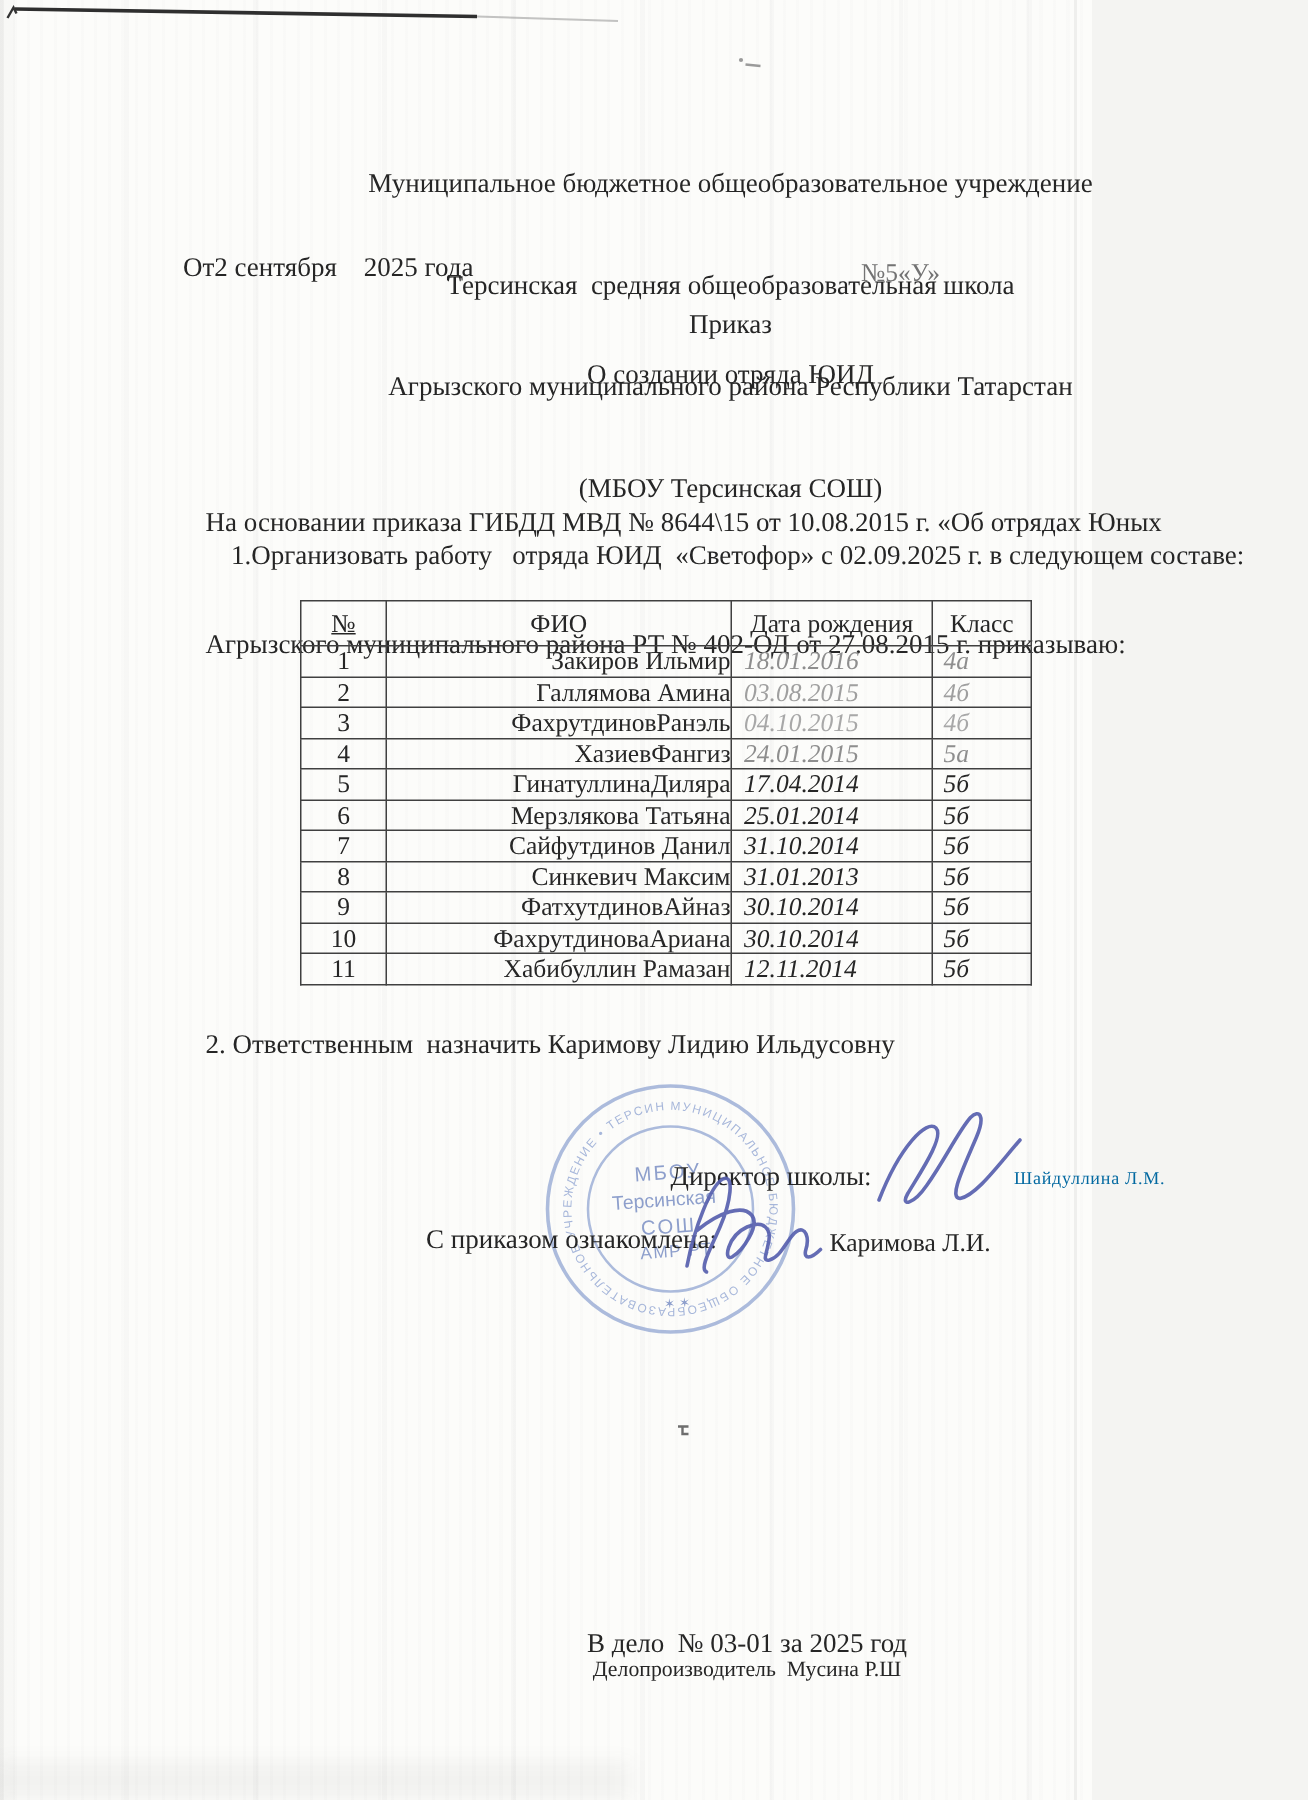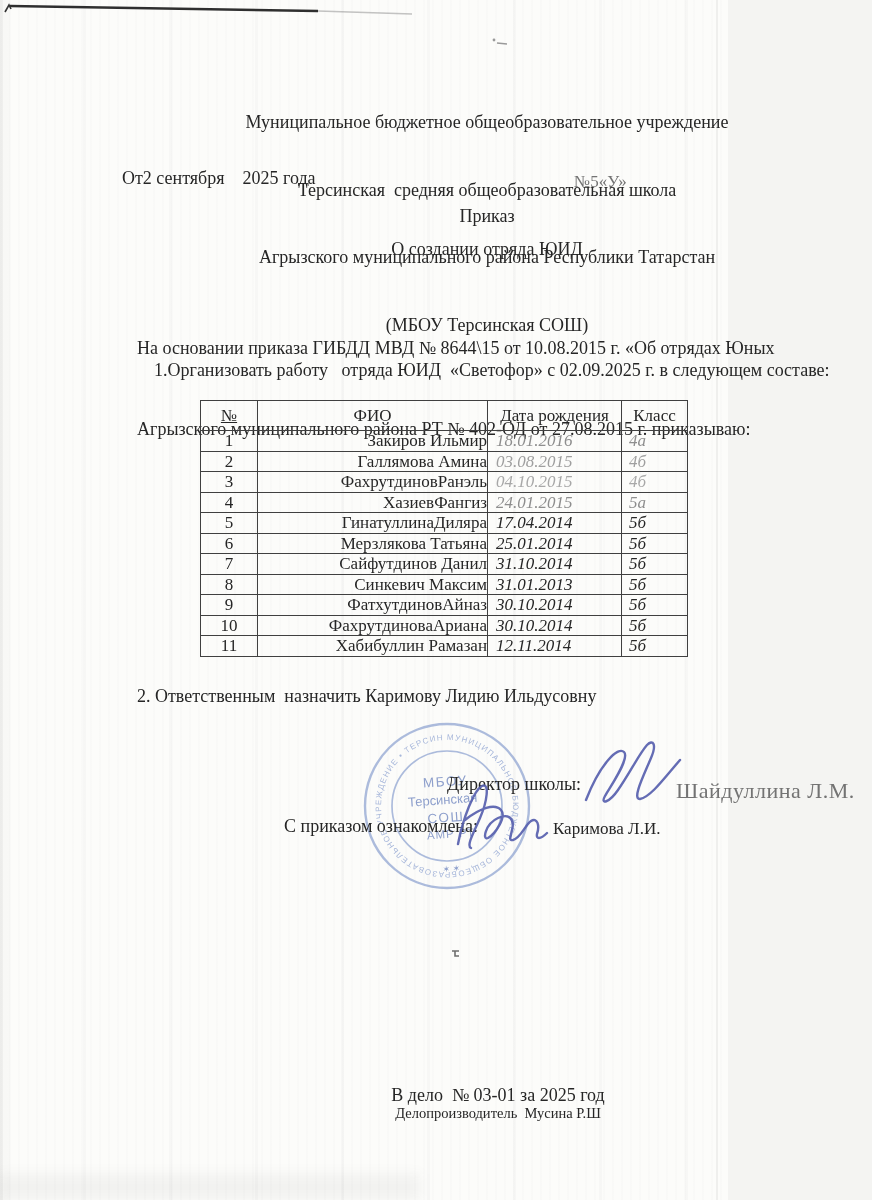--- a/index.html
+++ b/index.html
@@ -52,21 +52,21 @@
   .roster tbody tr:nth-child(2) .c-dob, .roster tbody tr:nth-child(2) .c-cls { color:#9f9f9f; }
   .roster tbody tr:nth-child(3) .c-dob, .roster tbody tr:nth-child(3) .c-cls { color:#a8a8a8; }
   .roster tbody tr:nth-child(4) .c-dob, .roster tbody tr:nth-child(4) .c-cls { color:#8e8e8e; }
 
   
   .stamp { position:absolute; left:361px; top:720px; width:172px; height:172px; z-index:2; opacity:0.88; }
   .sig { position:absolute; z-index:4; }
   .sig-director { left:572px; top:736px; width:125px; height:78px; }
   .sig-karimova { left:448px; top:774px; width:112px; height:84px; }
   .lbl-director { left:447px; top:774px; font-size:18px; z-index:3; }
-  .name-director { left:676px; top:778px; font-size:22px; color:#737373; z-index:3; letter-spacing:0.5px; }
+  .name-director { left:676px; top:778px; font-size:12px; color:#0369a1; z-index:3; letter-spacing:0.5px; }
   .lbl-acquainted { left:284px; top:816px; font-size:18px; z-index:3; }
   .name-acquainted { left:553px; top:819px; font-size:17px; z-index:3; }
 
   
   .filing-1 { left:498px; top:1085px; transform:translateX(-50%); font-size:18px; z-index:3;font-family:Liberation Serif, serif; }
   .filing-2 { left:498px; top:1105px; transform:translateX(-50%); font-size:14.5px; z-index:3; }
 
   .stamp text { font-family:"Liberation Sans","DejaVu Sans",sans-serif; }
 </style>
 </head>

